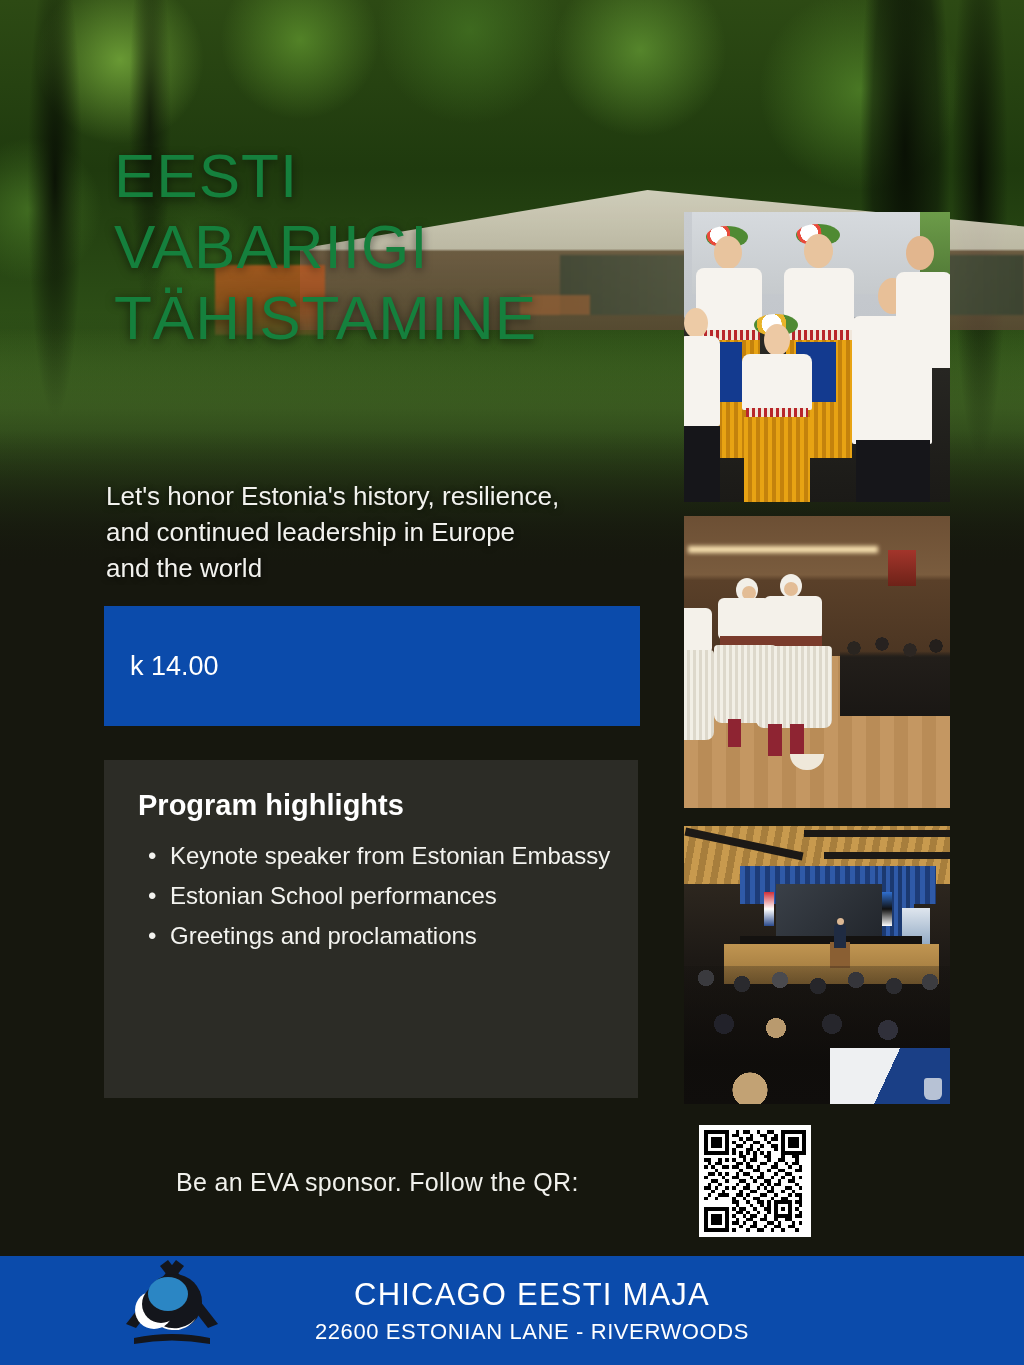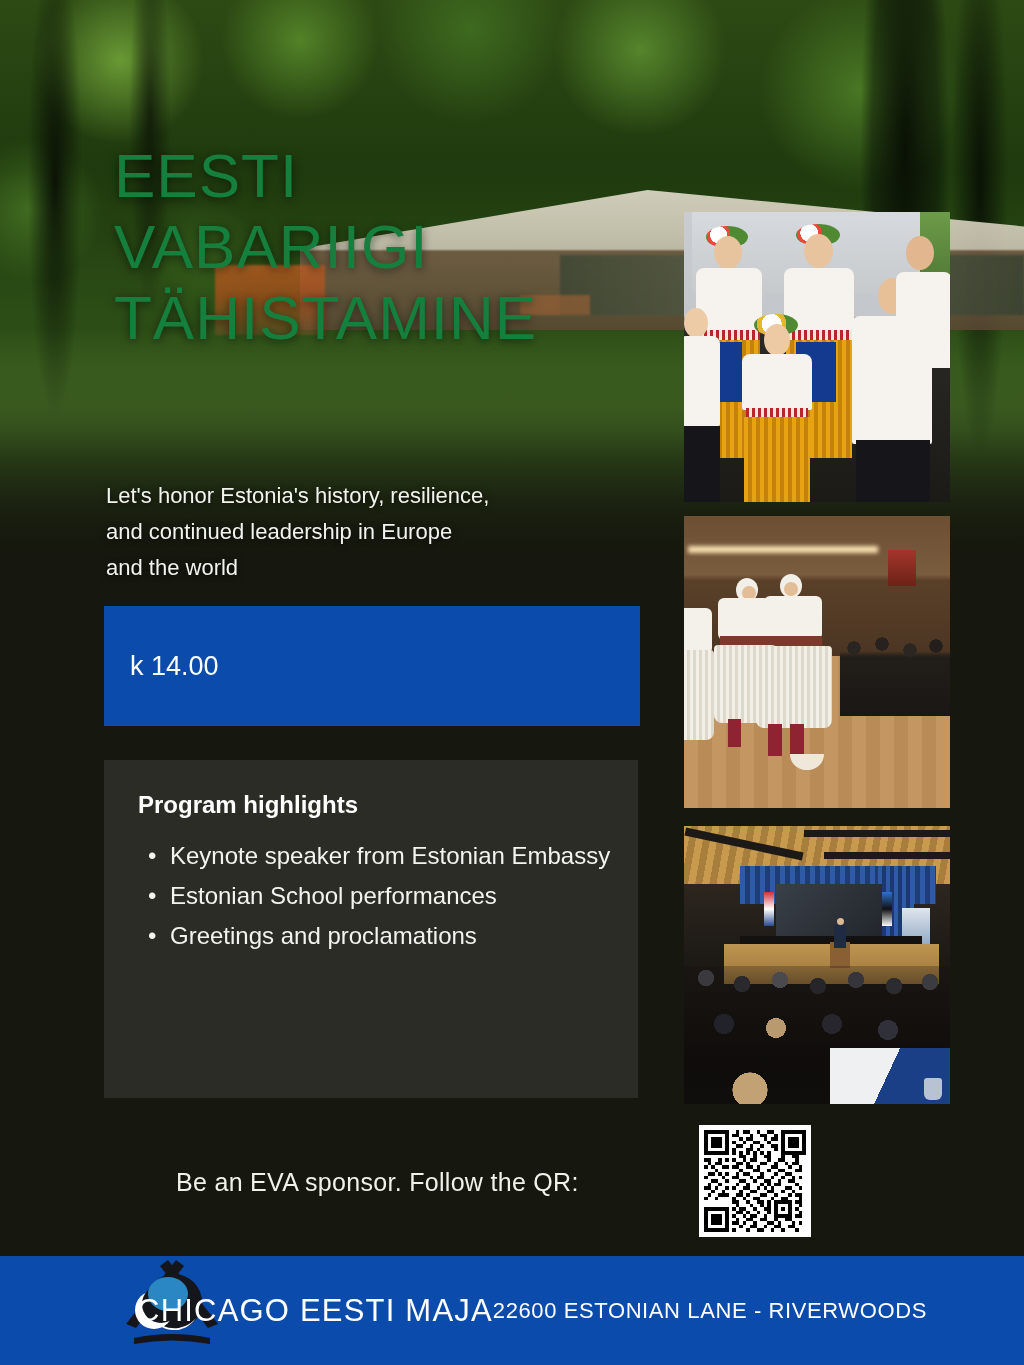--- a/index.html
+++ b/index.html
@@ -76,21 +76,21 @@
     font-size:62px; line-height:71px;
     font-weight:300; letter-spacing:1px;
     text-transform:uppercase;
     text-shadow:0 2px 10px rgba(0,0,0,0.55);
   }
   .headline span{ display:block; }
 
   
   .subtitle{
     position:absolute; left:106px; top:478px; width:560px;
-    color:#f2f2ee; font-size:22px; line-height:36px; font-weight:300;
+    color:#f2f2ee; font-size:26px; line-height:36px; font-weight:300;
     text-shadow:0 1px 6px rgba(0,0,0,0.7);
   }
   .subtitle span{ display:block; }
 
   
   .date-box{
     position:absolute; left:104px; top:606px; width:536px; height:120px;
     background:#0B4BAB;
     display:flex; flex-direction:column; justify-content:center;
     padding-left:26px;
@@ -99,21 +99,21 @@
     color:#ffffff; font-size:27px; line-height:40px; font-weight:300;
   }
 
   
   .prog-box{
     position:absolute; left:104px; top:760px; width:534px; height:338px;
     background:#2c2c26;
     padding:26px 24px 20px 20px;
   }
   .prog-title{
-    color:#ffffff; font-size:24px; font-weight:bold; line-height:38px;
+    color:#ffffff; font-size:29px; font-weight:bold; line-height:38px;
     margin-left:14px; margin-bottom:12px;
   }
   .prog-list{ list-style:none; }
   .prog-list li{
     color:#f3f3ef; font-size:24px; line-height:40px; font-weight:300;
     position:relative; padding-left:46px;
   }
   .prog-list li::before{
     content:"\2022"; position:absolute; left:24px; top:0;
     font-size:24px; color:#f3f3ef;
@@ -248,21 +248,21 @@
   .qr svg{ display:block; width:100%; height:100%; }
 
   
   .footer{
     position:absolute; left:0; top:1256px; width:1024px; height:109px;
     background:#0B4BAB;
   }
   .logo{ position:absolute; left:114px; top:1258px; width:116px; height:104px; }
   .footer-text{
     position:absolute; left:0; top:1256px; width:1024px; height:109px;
-    display:flex; flex-direction:row; align-items:center; justify-content:center;
+    display:flex; flex-direction:column; align-items:center; justify-content:center;
     padding-left:40px;
   }
   .footer-org{
     color:#ffffff; font-size:31px; font-weight:400; letter-spacing:1.2px;
     line-height:42px;
   }
   .footer-addr{
     color:#ffffff; font-size:22px; font-weight:400; letter-spacing:0.6px;
     line-height:32px;
   }

